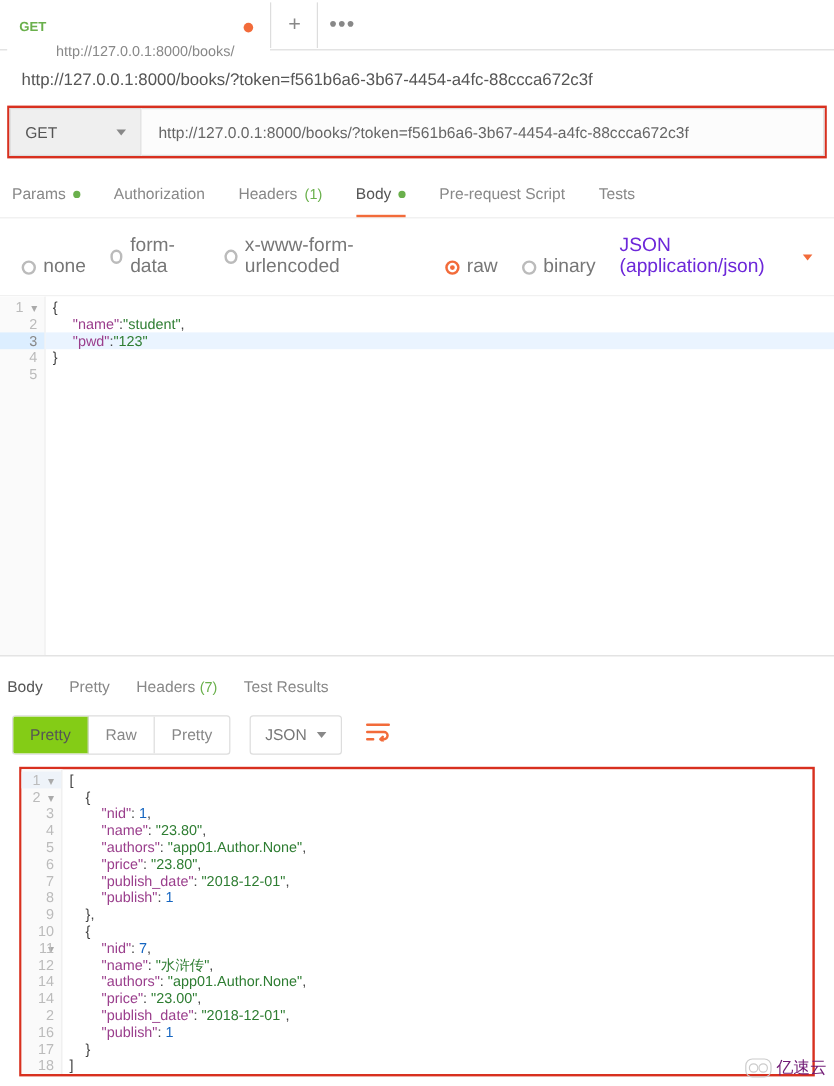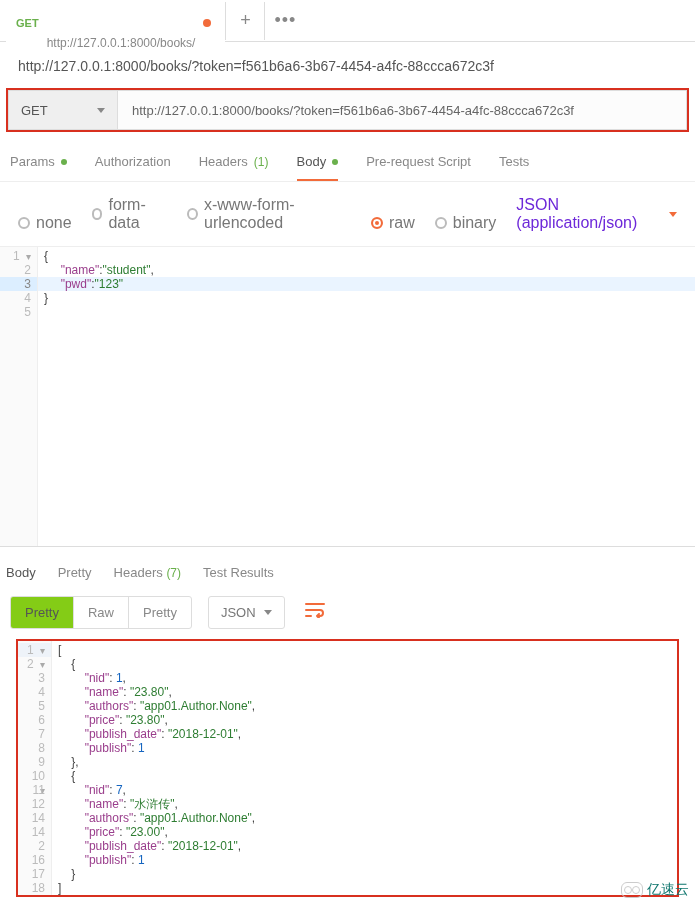--- a/index.html
+++ b/index.html
@@ -61,21 +61,21 @@
   .btn-grp .bt.sel { background:#84cc16; color:#555;}
   .dd { display:flex; align-items:center; gap:8px; border:1px solid #ddd; border-radius:3px; padding:8px 12px; color:#777; margin-left:10px; cursor:pointer;}
   .wrap-btn { margin-left:14px; color:#f26b3a; font-size:18px; cursor:pointer;}
 
   .resp-box { border: 2px solid #d8301f; margin: 0 16px 8px 16px; padding-right:4px;}
   .resp-editor { display:flex;}
   .resp-editor .gutter { width:34px;}
   .resp-editor .gutter .ln:first-child { background:#eef3f9;}
 
   
-  .watermark { position: fixed; right: 6px; bottom: 6px; color: #0f766e; font-size: 14px; display:flex; align-items:center; gap:4px;padding-left:38px;}
+  .watermark { position: fixed; right: 6px; bottom: 6px; color: #701a75; font-size: 14px; display:flex; align-items:center; gap:4px;padding-left:38px;}
   .wm-ic { width:22px;height:16px;border:1.5px solid #ccc;border-radius:6px;position:relative;}
   .wm-ic::before{content:"";position:absolute;width:6px;height:6px;border:1.5px solid #ccc;border-radius:50%;left:2px;top:3px;}
   .wm-ic::after{content:"";position:absolute;width:6px;height:6px;border:1.5px solid #ccc;border-radius:50%;right:2px;top:3px;}
 </style>
 </head>
 <body>
 
 <div class="tab-row">
   <div class="tab">
     <span class="tab-method">GET</span>

